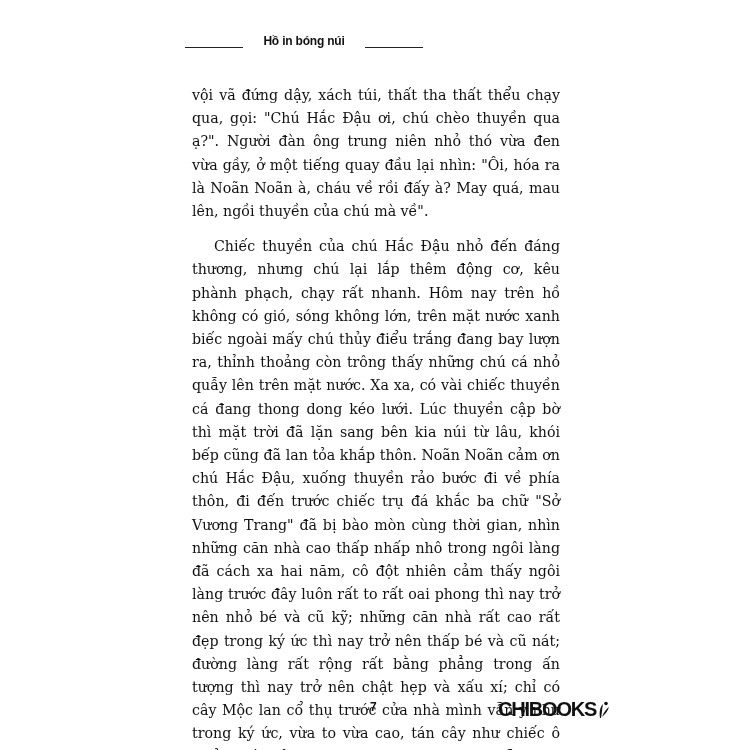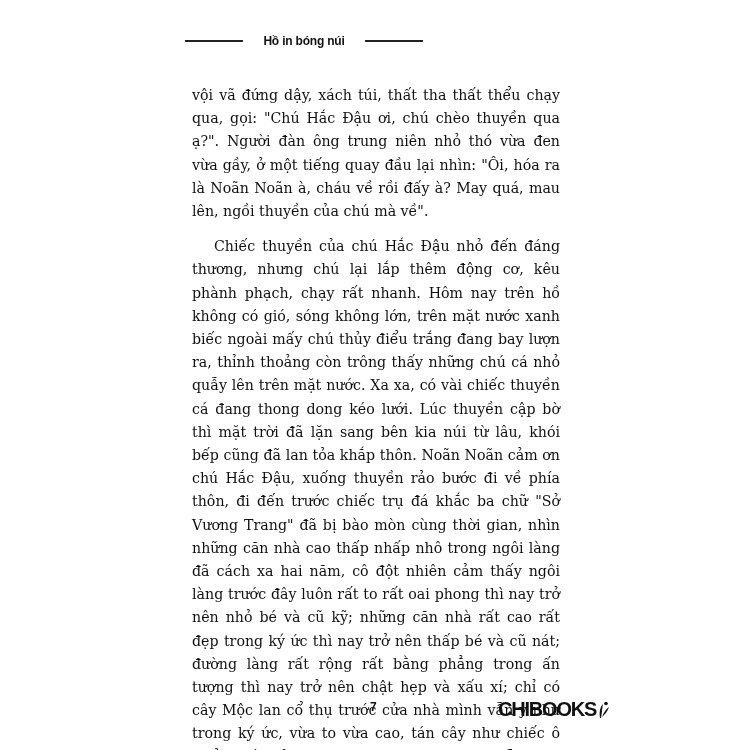--- a/index.html
+++ b/index.html
@@ -1,17 +1,17 @@
 <!DOCTYPE html>
 <html><head>
 <meta charset="utf-8">
 <style>
   html, body { margin:0; padding:0; background:#ffffff; }
   body { width:750px; height:750px; position:relative; overflow:hidden; }
-  .header { position:absolute; top:34px; left:0; width:608px; display:flex; justify-content:center; align-items:flex-start; }
+  .header { position:absolute; top:34px; left:0; width:608px; display:flex; justify-content:center; align-items:flex-end; }
   .header .rule { width:58px; height:1.5px; background:#222; margin-top:6px; }
   .header .title { font-family:"Liberation Sans", sans-serif; font-weight:bold; font-size:12px; color:#111; margin:0 20px; letter-spacing:-0.2px; }
   .body-text { position:absolute; top:72px; left:180px; width:392px; font-family:"DejaVu Serif", serif; font-size:14.2px; line-height:23.2px; color:#111; text-align:justify; }
   .body-text p { margin:12px; }
   .body-text p.indent { text-indent:22px; margin-top:11px; }
   .footer { position:absolute; top:700px; left:0; width:750px; }
   .page-num { position:absolute; left:370px; top:0; font-family:"Liberation Sans", sans-serif; font-weight:bold; font-size:12px; color:#111; }
   .brand { position:absolute; left:498px; top:-2px; font-family:"Liberation Sans", sans-serif; font-weight:bold; font-size:20px; letter-spacing:-1.2px; color:#111; display:flex; align-items:center; }
   .brand svg { margin-left:1px; }
 </style>

